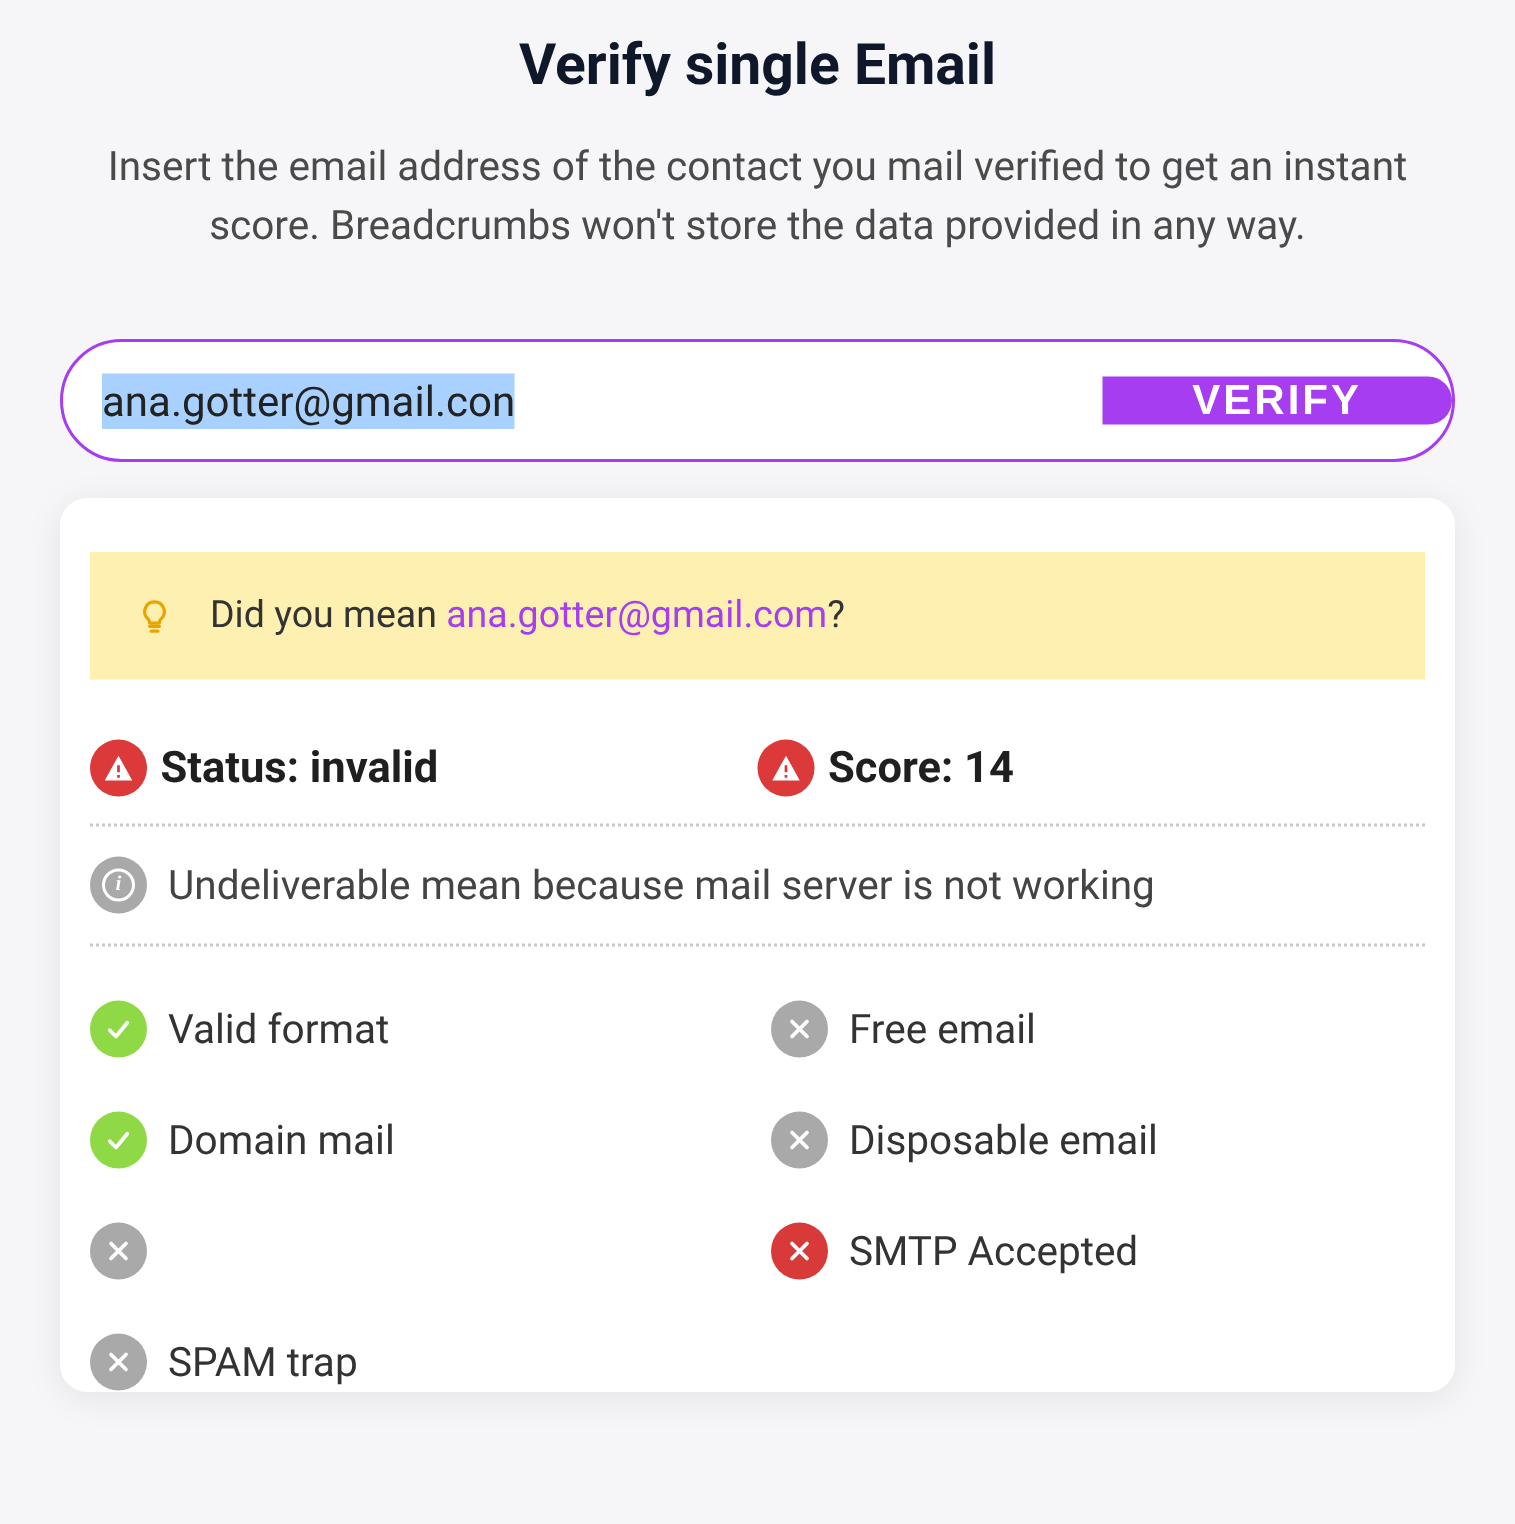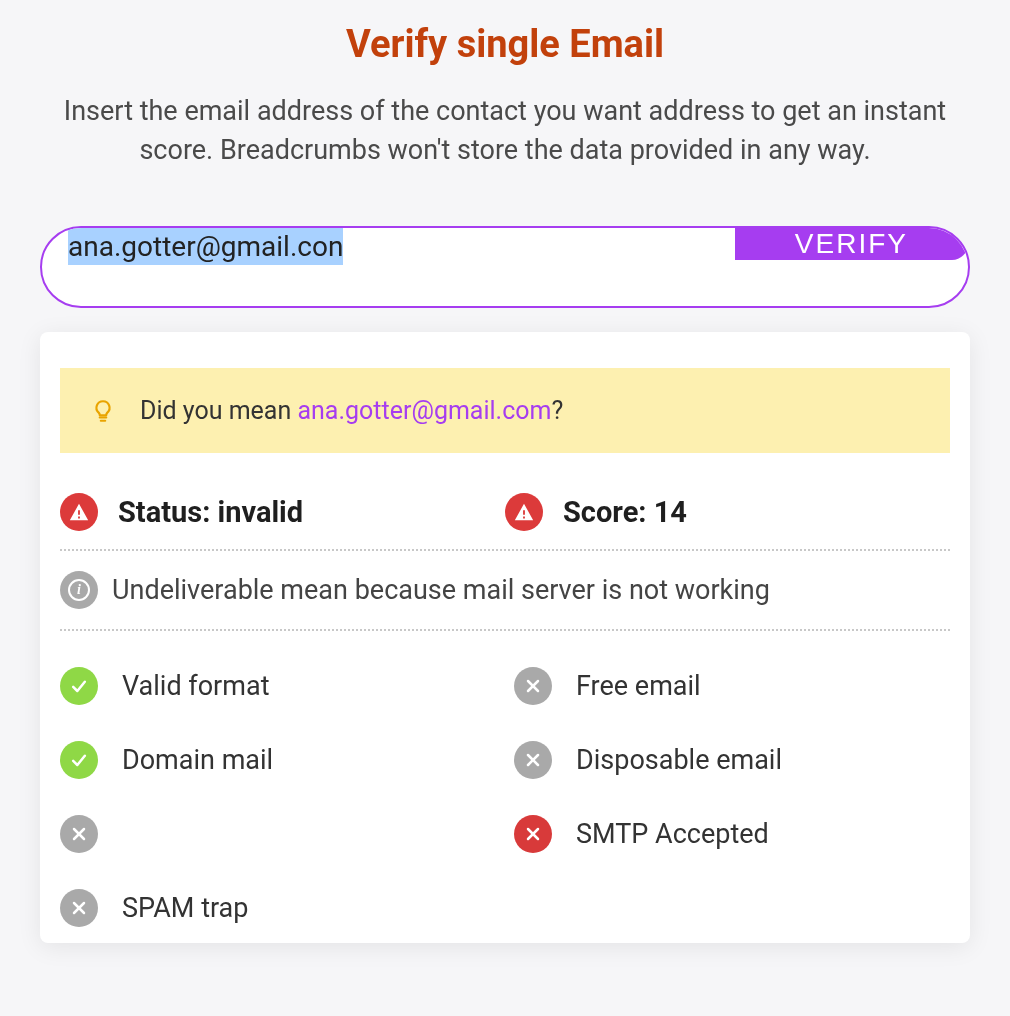--- a/index.html
+++ b/index.html
@@ -8,34 +8,34 @@
     background: #f6f6f8;
     width: 1010px;
     height: 1016px;
     padding: 22px 40px 0 40px;
     color: #333;
   }
   .title {
     font-size: 38px;
     font-weight: 700;
     text-align: center;
-    color: #c2410c;
+    color: #0f172a;
     margin-bottom: 26px;
   }
   .subtitle {
     font-size: 27px;
     color: #4a4a4a;
     text-align: center;
     line-height: 1.45;
     margin-bottom: 56px;
     padding: 0 4px;
   }
   .input-row {
     display: flex;
-    align-items: flex-start;
+    align-items: center;
     height: 82px;
     border: 2px solid #a63df0;
     border-radius: 41px;
     background: #fff;
     overflow: hidden;
     margin-bottom: 24px;
   }
   .email-input-wrap {
     flex: 1;
     display: flex;
@@ -45,33 +45,33 @@
   .email-input-selected {
     background: #a8d1ff;
     font-size: 28px;
     color: #222;
     padding: 2px 0;
   }
   .verify-btn {
     background: #a63df0;
     color: #fff;
     font-size: 28px;
-    font-weight: 400;
+    font-weight: 700;
     letter-spacing: 2px;
     border: none;
     padding: 0 60px;
     cursor: pointer;
     border-top-right-radius: 41px;
     border-bottom-right-radius: 41px;
   }
   .card {
     background: #fff;
-    border-radius: 8px;
+    border-radius: 18px;
     box-shadow: 0 4px 24px rgba(0,0,0,0.08);
-    padding: 36px 20px 16px 20px;
+    padding: 36px 20px 1px 20px;
   }
   .hint-banner {
     background: #fdf0b0;
     display: flex;
     align-items: center;
     gap: 24px;
     padding: 28px 30px;
     font-size: 25px;
     color: #333;
   }
@@ -80,21 +80,21 @@
     flex-shrink: 0;
   }
   .hint-link {
     color: #a63df0;
     text-decoration: none;
   }
   .status-row {
     display: flex;
     padding: 40px 0 18px 0;
   }
-  .col { flex: 1; display: flex; align-items: center; gap: 20px; }
+  .col { flex: 1; display: flex; align-items: center; gap: 9px; }
   .status-label, .score-label {
     font-size: 29px;
     font-weight: 700;
     color: #1f1f1f;
   }
   .dotted-sep {
     border: none;
     border-top: 2px dotted #c8c8c8;
     margin: 0;
   }
@@ -108,21 +108,21 @@
   }
   .checks-grid {
     display: grid;
     grid-template-columns: 1fr 1fr;
     gap: 36px 18px;
     padding: 36px 0 0 0;
   }
   .check-item {
     display: flex;
     align-items: center;
-    gap: 24px;
+    gap: 14px;
     font-size: 27px;
     color: #333;
   }
   
   .circ {
     width: 38px; height: 38px;
     border-radius: 50%;
     display: inline-flex;
     align-items: center;
     justify-content: center;
@@ -153,21 +153,21 @@
     font-weight: 700;
     font-size: 14px;
     font-family: Georgia, serif;
     font-style: italic;
   }
 </style>
 </head>
 <body>
 
 <h1 class="title">Verify single Email</h1>
-<p class="subtitle">Insert the email address of the contact you want address to get an instant score. Breadcrumbs won't store the data provided in any way.</p>
+<p class="subtitle">Insert the email address of the contact you mail verified to get an instant score. Breadcrumbs won't store the data provided in any way.</p>
 
 <div class="input-row">
   <div class="email-input-wrap">
     <span class="email-input-selected">ana.gotter@gmail.con</span>
   </div>
   <button class="verify-btn">VERIFY</button>
 </div>
 
 <div class="card">
 

